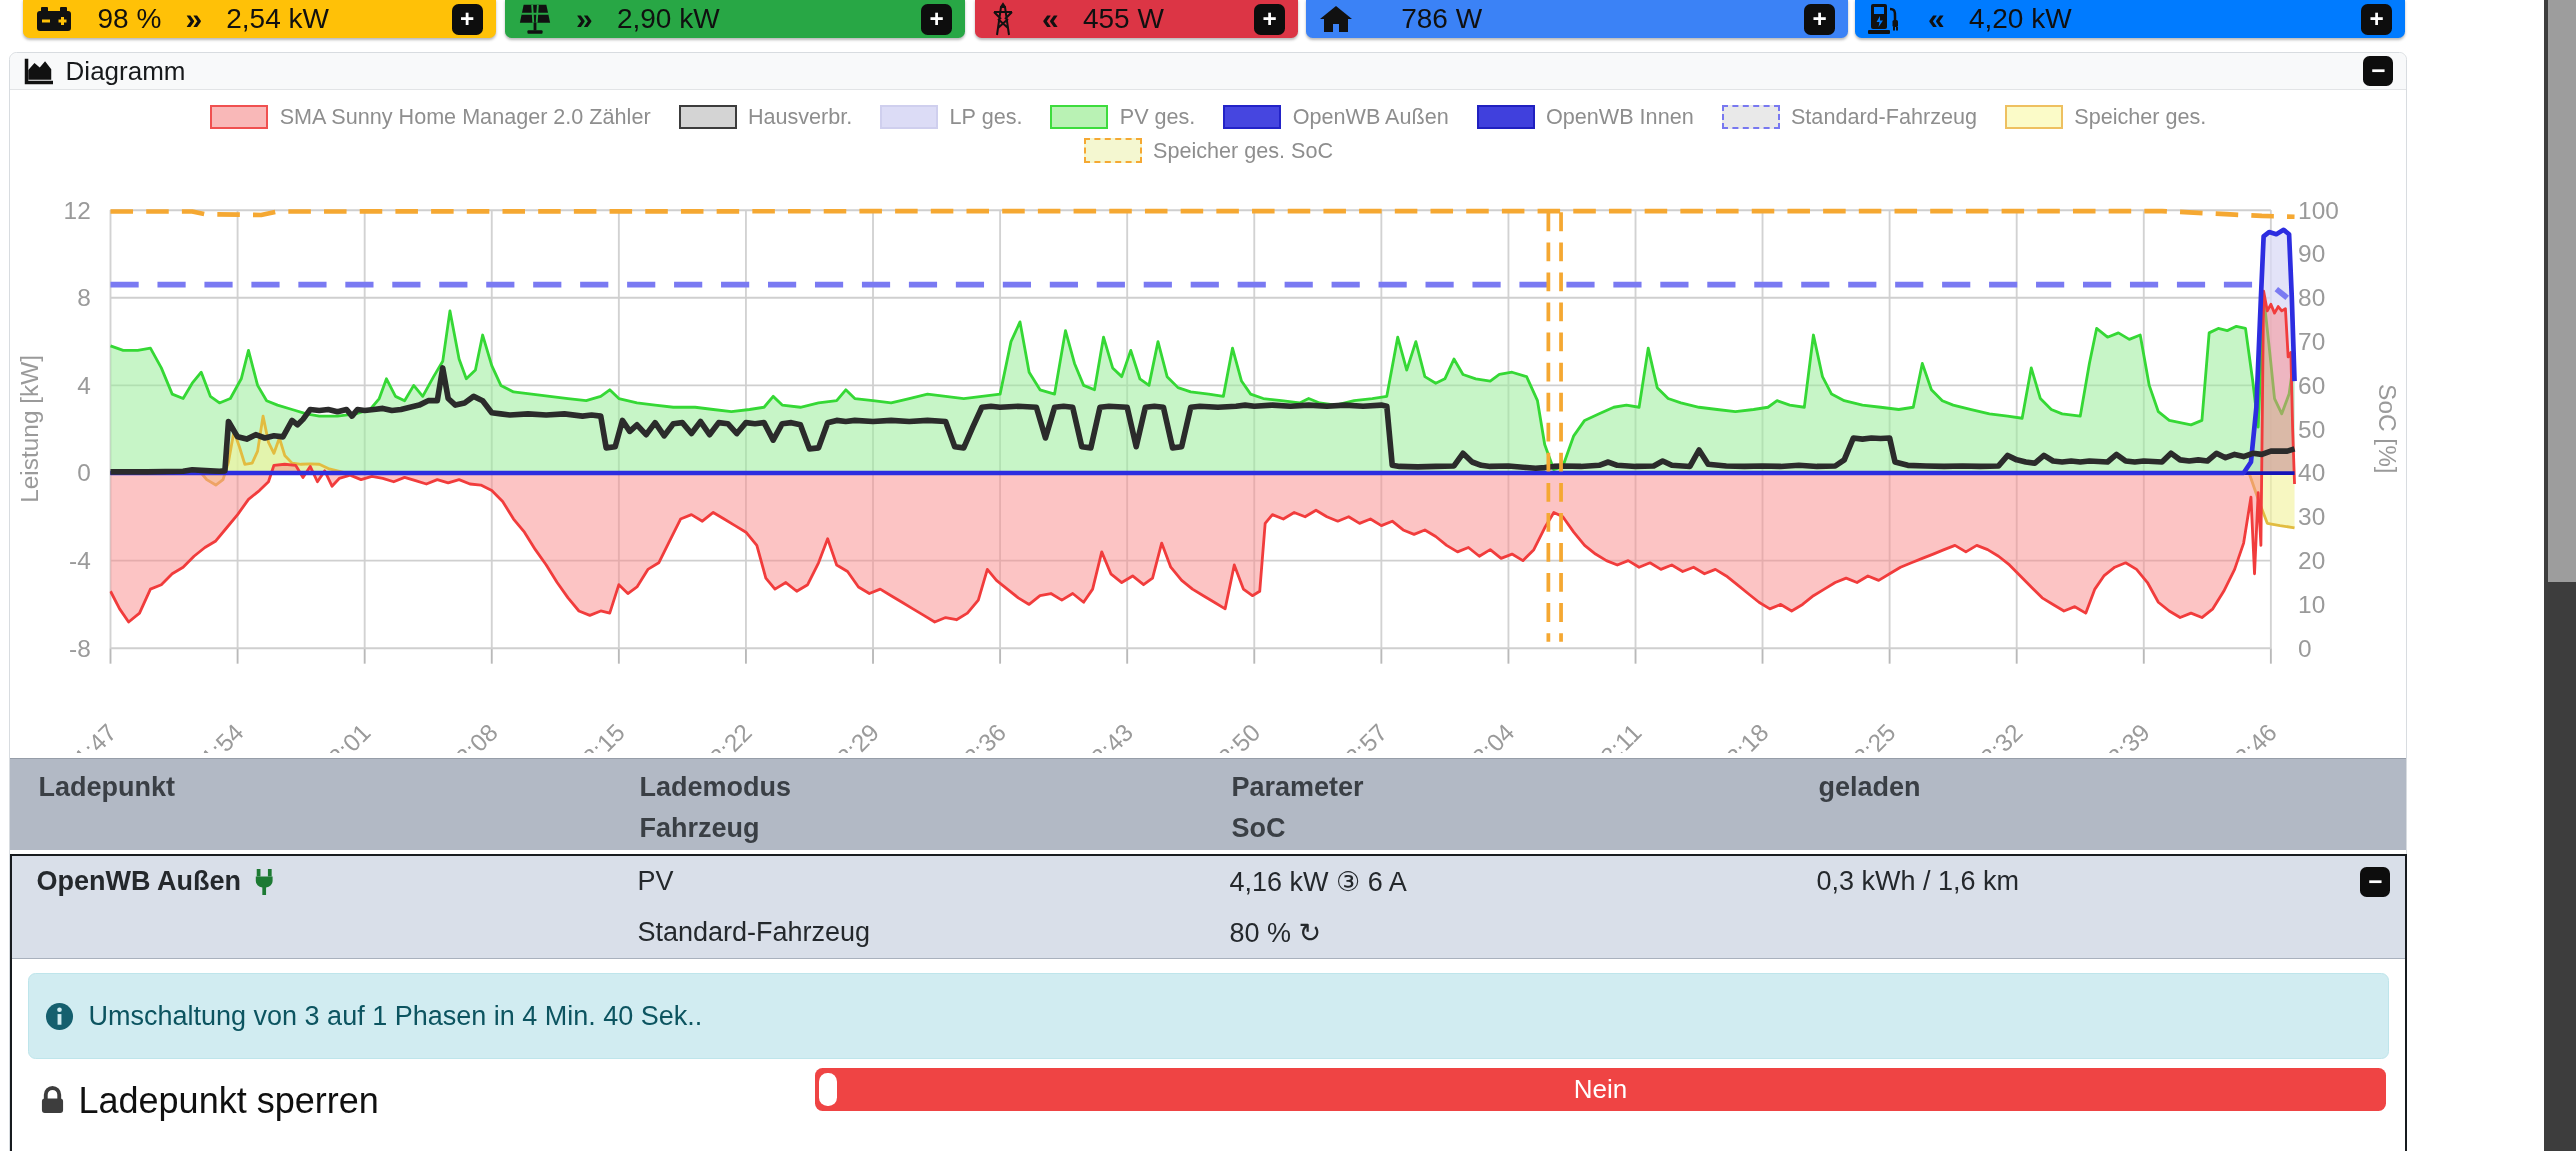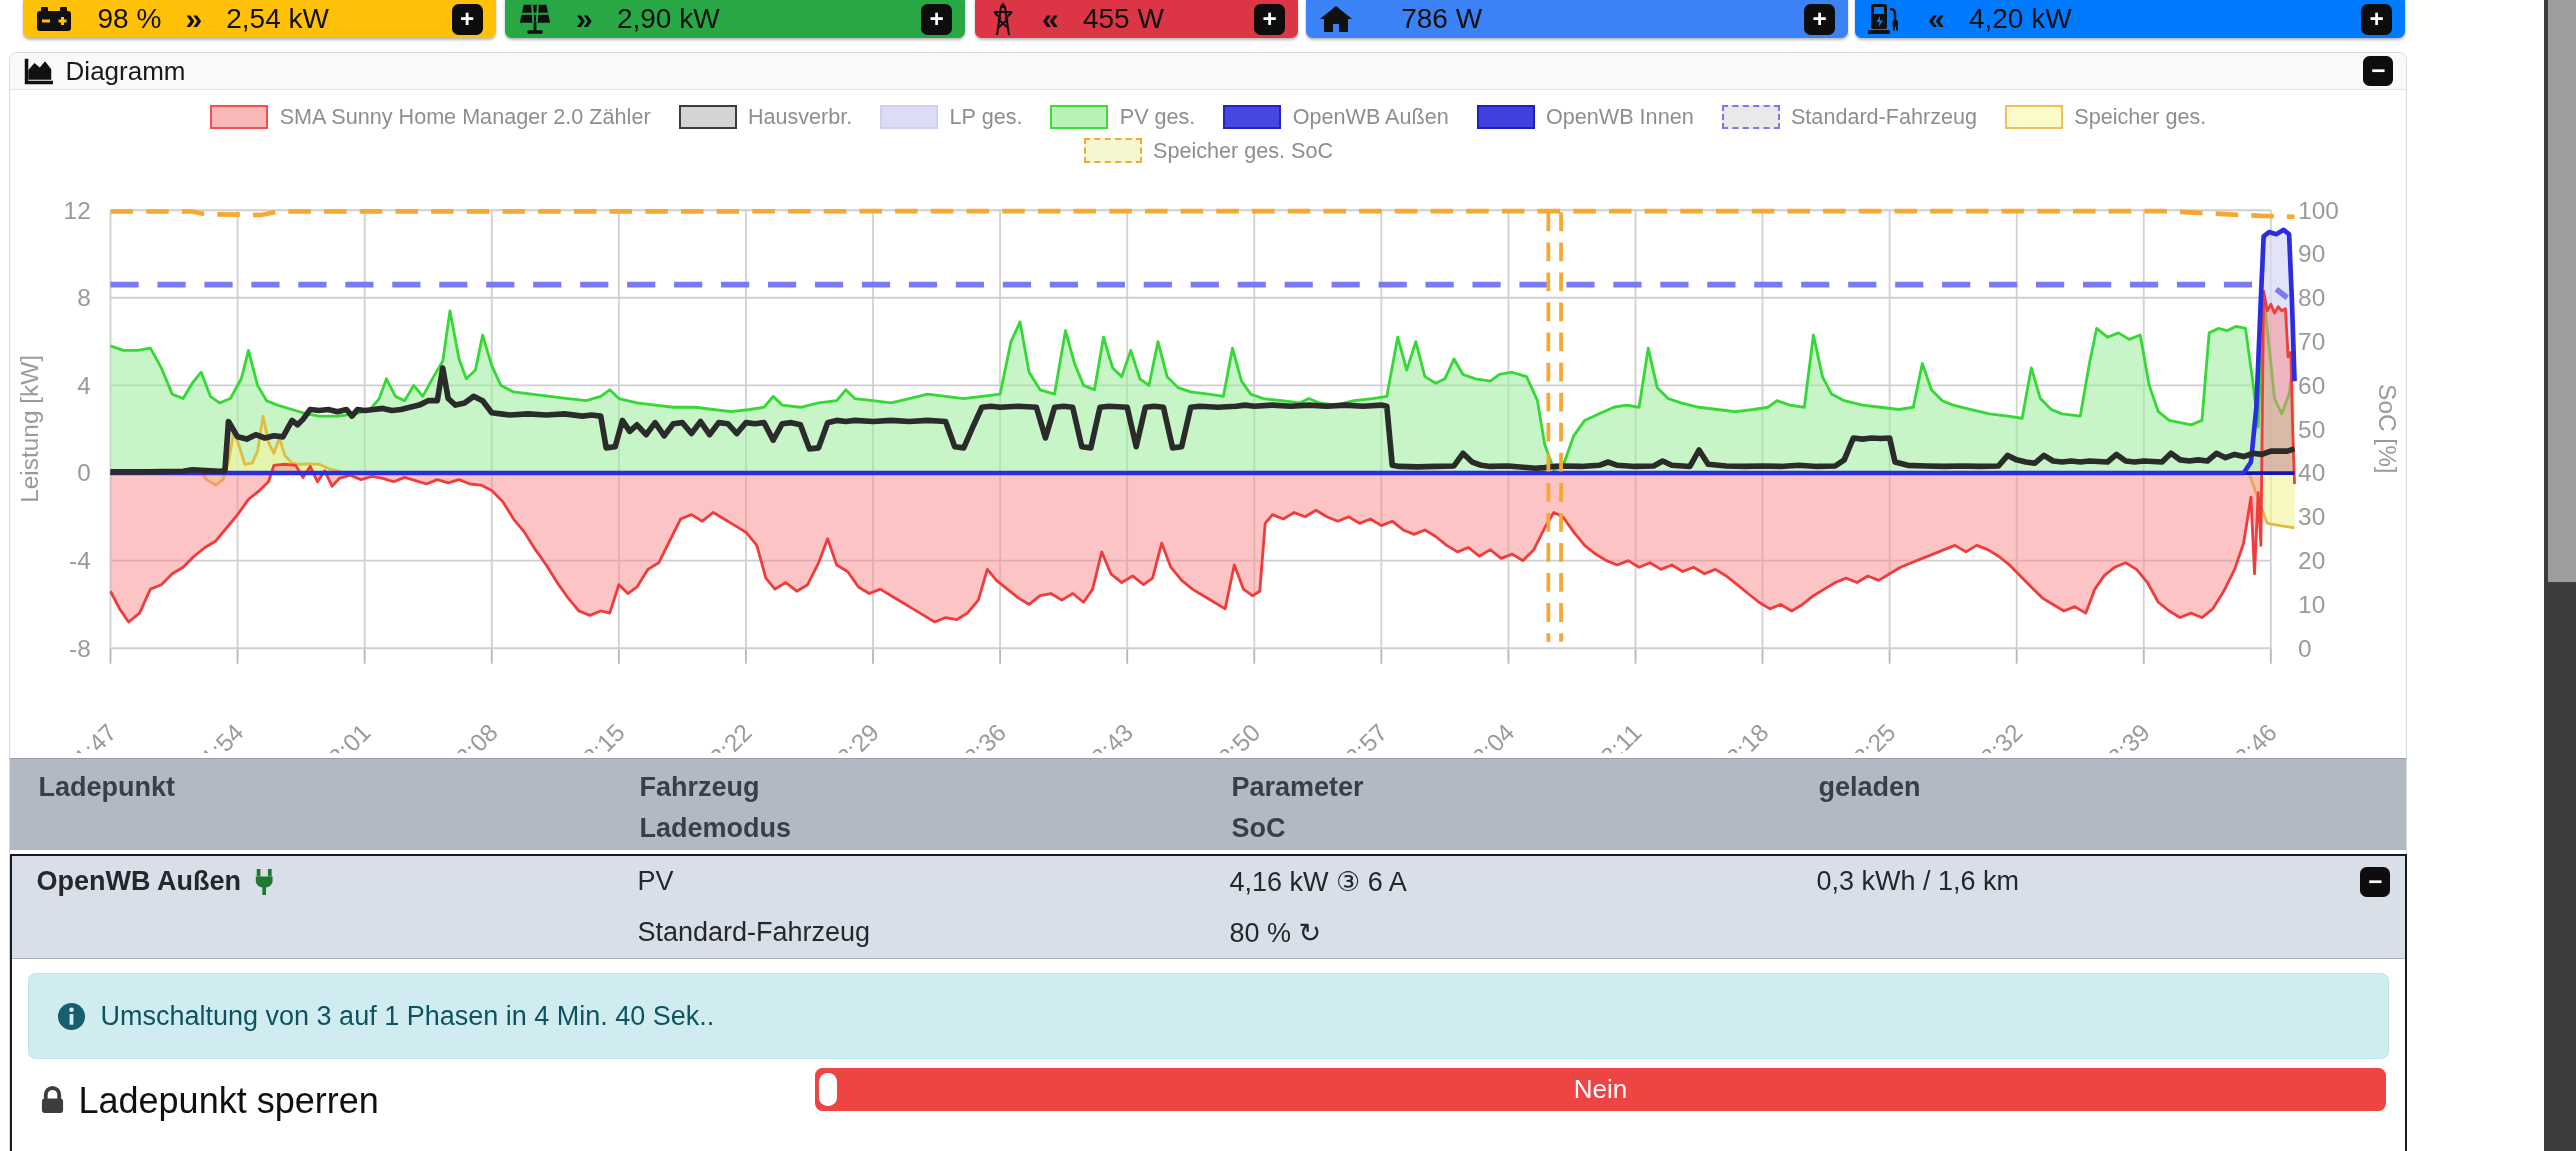--- a/index.html
+++ b/index.html
@@ -33,21 +33,21 @@
   .thead{position:absolute;top:705px;left:0;right:0;height:92px;background:#b2b9c5;border-top:0.9px solid #969da8;
     display:grid;grid-template-columns:601px 592px 587px 1fr;padding:7.5px 0 0 28px;font-size:27px;font-weight:bold;color:#3a3f45;}
   .thead .cell div{height:41px;display:flex;align-items:center;}
   .cpblock{position:absolute;top:801px;left:-0.9px;right:-0.9px;bottom:0;border:2.8px solid #171b1f;border-bottom:none;background:#fff;}
   .trow{position:relative;height:103px;background:#d9dfe9;border-bottom:1.9px solid #a9b1bd;
     display:grid;grid-template-columns:601px 592px 587px 1fr;padding:0 0 0 25px;font-size:27px;color:#24282c;}
   .trow .cell div{height:51px;display:flex;align-items:center;gap:11.3px;}
   .bold{font-weight:bold;}
   .trow .sqbtn{position:absolute;right:15px;top:11.3px;width:30px;height:30px;}
   .alert{position:absolute;top:117px;left:16px;right:16px;height:86px;background:#d1ecf1;border:0.9px solid #bee5eb;
-    border-radius:7.5px;color:#0c5460;font-size:27px;display:flex;align-items:center;gap:15px;padding-left:28px;}
+    border-radius:7.5px;color:#0c5460;font-size:27px;display:flex;align-items:center;gap:15px;padding-left:16px;}
   .lockrow{position:absolute;left:28px;top:218px;height:53px;display:flex;align-items:center;gap:14px;font-size:36px;color:#101010;}
   .nein-btn{position:absolute;left:803px;right:19px;top:212px;height:43px;background:#ef4444;border-radius:7.5px;
     display:flex;align-items:center;justify-content:center;color:#fff;font-size:26px;}
   .nein-handle{position:absolute;left:4.7px;top:4.7px;bottom:4.7px;width:18px;background:#fff;border-radius:8.5px;}
   
   .sb-track{position:absolute;right:0;top:0;width:32px;height:1152px;background:#3d3d3d;}
   .sb-thumb{position:absolute;right:0;top:0;width:28px;height:582px;background:#9d9d9d;}
 </style>
 </head>
 <body>
@@ -268,22 +268,22 @@
       <text transform="translate(2415,625) rotate(-45)" text-anchor="end" font-size="26" fill="#9a9a9a">13:46</text>
       <text transform="translate(30,300) rotate(-90)" text-anchor="middle" font-size="26" fill="#9a9a9a">Leistung [kW]</text>
       <text transform="translate(2522,300) rotate(90)" text-anchor="middle" font-size="26" fill="#9a9a9a">SoC [%]</text>
     </svg>
 
   <div class="thead">
     <div class="cell">
         <div>Ladepunkt</div>
       </div>
     <div class="cell">
+      <div>Lademodus</div>
       <div>Fahrzeug</div>
-      <div>Lademodus</div>
     </div>
     <div class="cell">
       <div>Parameter</div>
       <div>SoC</div>
     </div>
     <div class="cell">
         <div>geladen</div>
       </div>
   </div>
 

